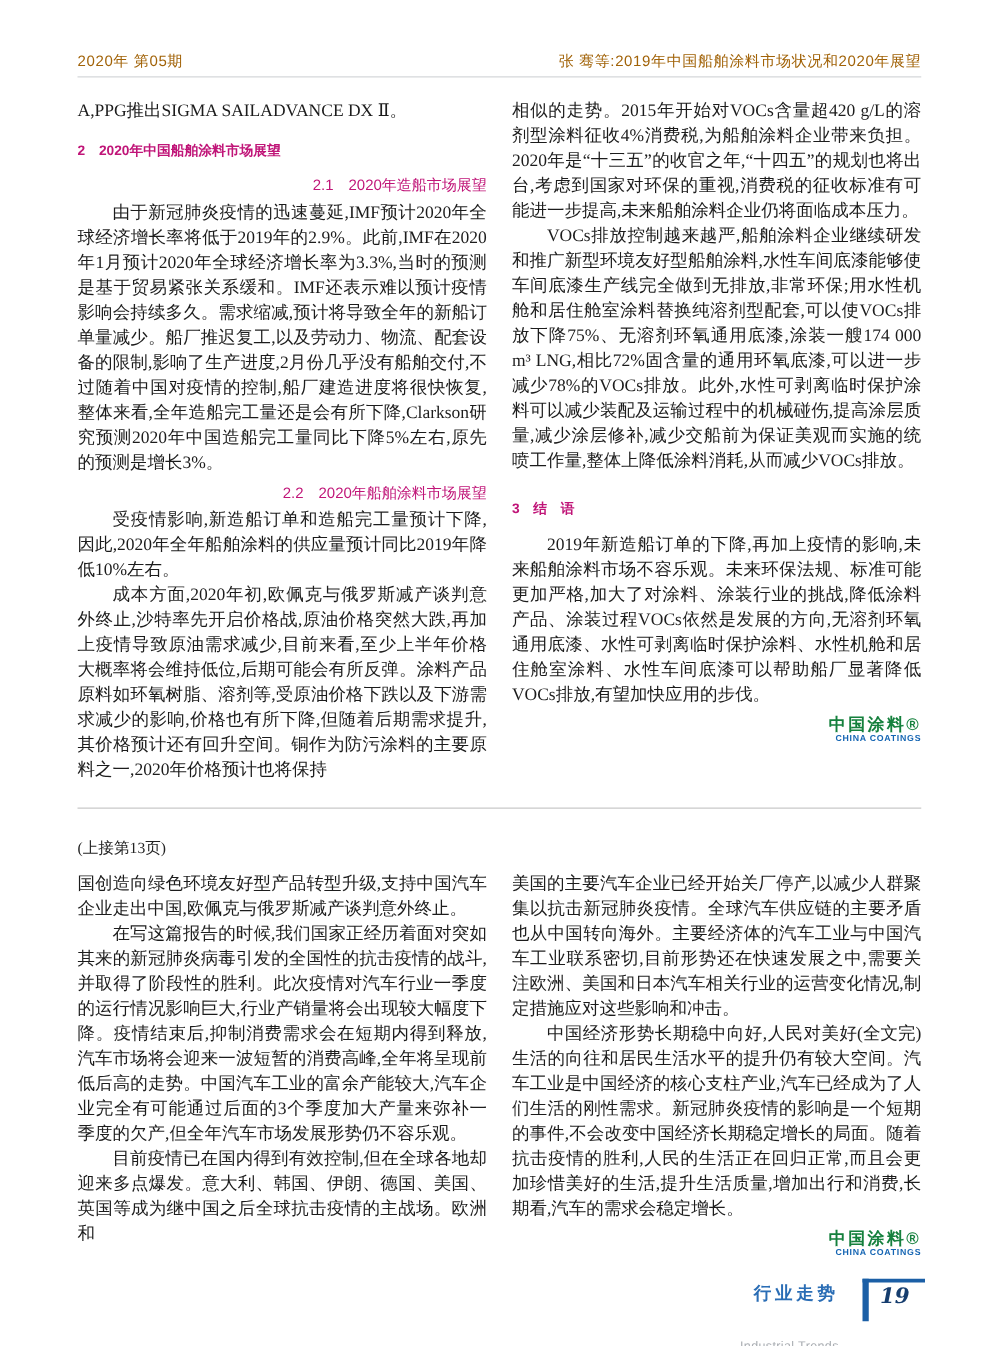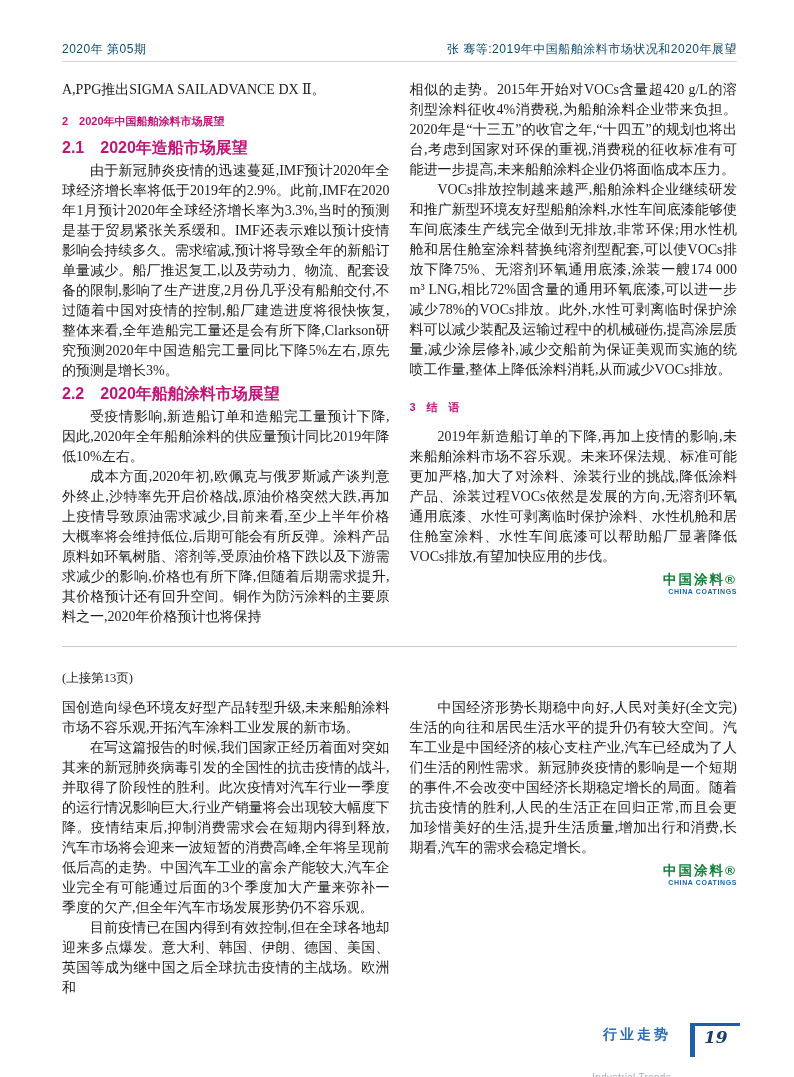--- a/index.html
+++ b/index.html
@@ -9,21 +9,21 @@
     background:#ffffff;
     overflow:hidden;
     font-family:"Liberation Serif","DejaVu Serif",serif;
     color:#1c1c1c;
   }
   
   .header{
     position:absolute;top:41px;left:62px;width:675px;
     display:flex;justify-content:space-between;align-items:flex-end;
     font-family:"Liberation Sans","DejaVu Sans",sans-serif;
-    font-size:12px;color:#0c4a6e;letter-spacing:0.5px;
+    font-size:12px;color:#a16207;letter-spacing:0.5px;
   }
   .header-rule{
     position:absolute;top:61px;left:62px;width:675px;height:1px;
     background:#d5d7da;
   }
   
   .cols{
     position:absolute;left:62px;width:675px;
     display:flex;gap:20px;
   }
@@ -35,22 +35,22 @@
   
   .h-main{
     margin:9px 0 5px;
     font-family:"Liberation Sans","DejaVu Sans",sans-serif;
     font-size:11px;font-weight:bold;color:#c01578;line-height:24px;
     text-align:left;
   }
   .h-sub{
     margin:1px 0 3px;
     font-family:"Liberation Sans","DejaVu Sans",sans-serif;
-    font-size:16px;font-weight:bold;color:#c01578;line-height:20px;
-    text-align:left;
+    font-size:12px;font-weight:normal;color:#c01578;line-height:20px;
+    text-align:right;
   }
   .h-conclusion{margin:15px 0 8px;}
   
   .logo{margin-top:6px;text-align:right;line-height:1.1;}
   .logo-cn{
     font-family:"Liberation Sans","DejaVu Sans",sans-serif;
     font-size:13.5px;font-weight:bold;color:#15803d;letter-spacing:2px;
   }
   .logo-en{
     font-family:"Liberation Sans","DejaVu Sans",sans-serif;
@@ -123,25 +123,26 @@
         <div class="logo-en">CHINA COATINGS</div>
       </div>
     </div>
   </div>
 
   <div class="mid-rule"></div>
   <p class="continuation-note">(上接第13页)</p>
 
   <div class="cols cols-bottom">
     <div class="col">
-      <p class="body-p">国创造向绿色环境友好型产品转型升级,未来船舶涂料市场不容乐观,开拓汽车涂料工业发展的新市场。</p>
+      <p class="body-p">国创造向绿色环境友好型产品转型升级,支持中国汽车企业走出中国,欧佩克与俄罗斯减产谈判意外终止。</p>
       <p class="body-p indent">在写这篇报告的时候,我们国家正经历着面对突如其来的新冠肺炎病毒引发的全国性的抗击疫情的战斗,并取得了阶段性的胜利。此次疫情对汽车行业一季度的运行情况影响巨大,行业产销量将会出现较大幅度下降。疫情结束后,抑制消费需求会在短期内得到释放,汽车市场将会迎来一波短暂的消费高峰,全年将呈现前低后高的走势。中国汽车工业的富余产能较大,汽车企业完全有可能通过后面的3个季度加大产量来弥补一季度的欠产,但全年汽车市场发展形势仍不容乐观。</p>
       <p class="body-p indent">目前疫情已在国内得到有效控制,但在全球各地却迎来多点爆发。意大利、韩国、伊朗、德国、美国、英国等成为继中国之后全球抗击疫情的主战场。欧洲和</p>
     </div>
     <div class="col">
+      <p class="body-p">美国的主要汽车企业已经开始关厂停产,以减少人群聚集以抗击新冠肺炎疫情。全球汽车供应链的主要矛盾也从中国转向海外。主要经济体的汽车工业与中国汽车工业联系密切,目前形势还在快速发展之中,需要关注欧洲、美国和日本汽车相关行业的运营变化情况,制定措施应对这些影响和冲击。</p>
       <p class="body-p indent"><span class="end-note">(全文完)</span><span>中国经济形势长期稳中向好,人民对美好生活的向往和居民生活水平的提升仍有较大空间。汽车工业是中国经济的核心支柱产业,汽车已经成为了人们生活的刚性需求。新冠肺炎疫情的影响是一个短期的事件,不会改变中国经济长期稳定增长的局面。随着抗击疫情的胜利,人民的生活正在回归正常,而且会更加珍惜美好的生活,提升生活质量,增加出行和消费,长期看,汽车的需求会稳定增长。</span></p>
       <div class="logo">
         <div class="logo-cn">中国涂料®</div>
         <div class="logo-en">CHINA COATINGS</div>
       </div>
     </div>
   </div>
 
   <div class="footer">
     <div class="footer-label">

